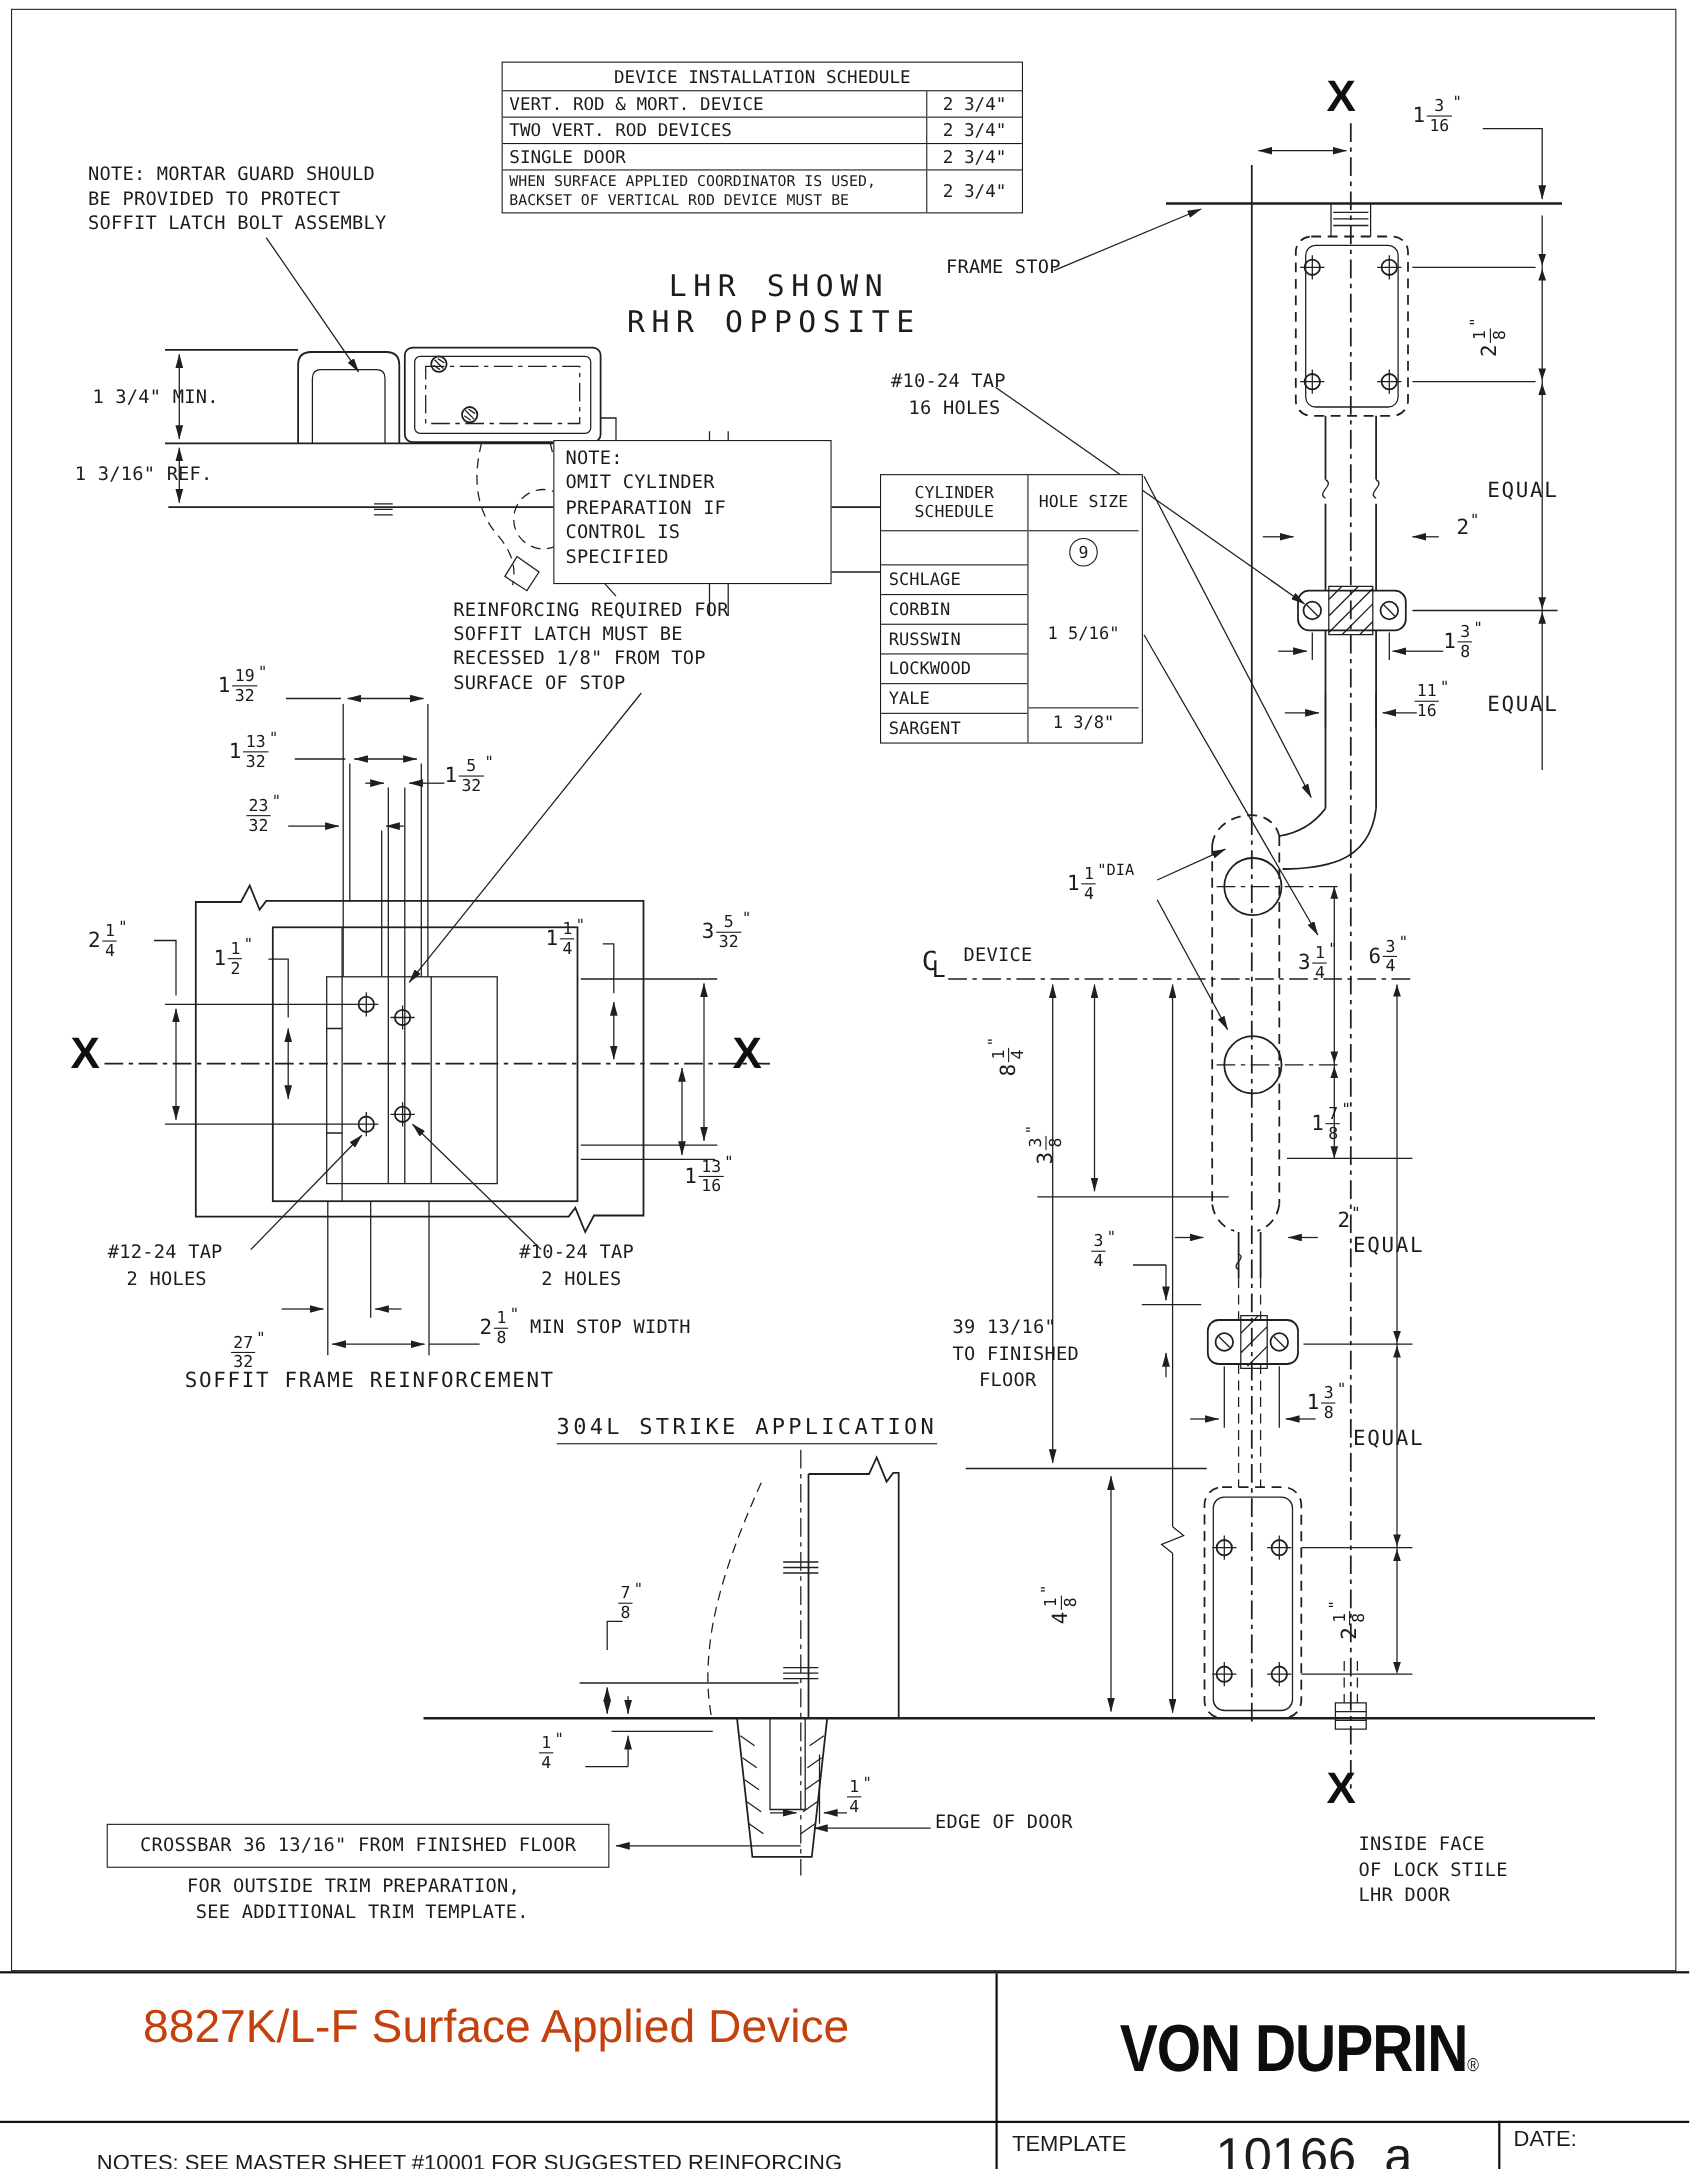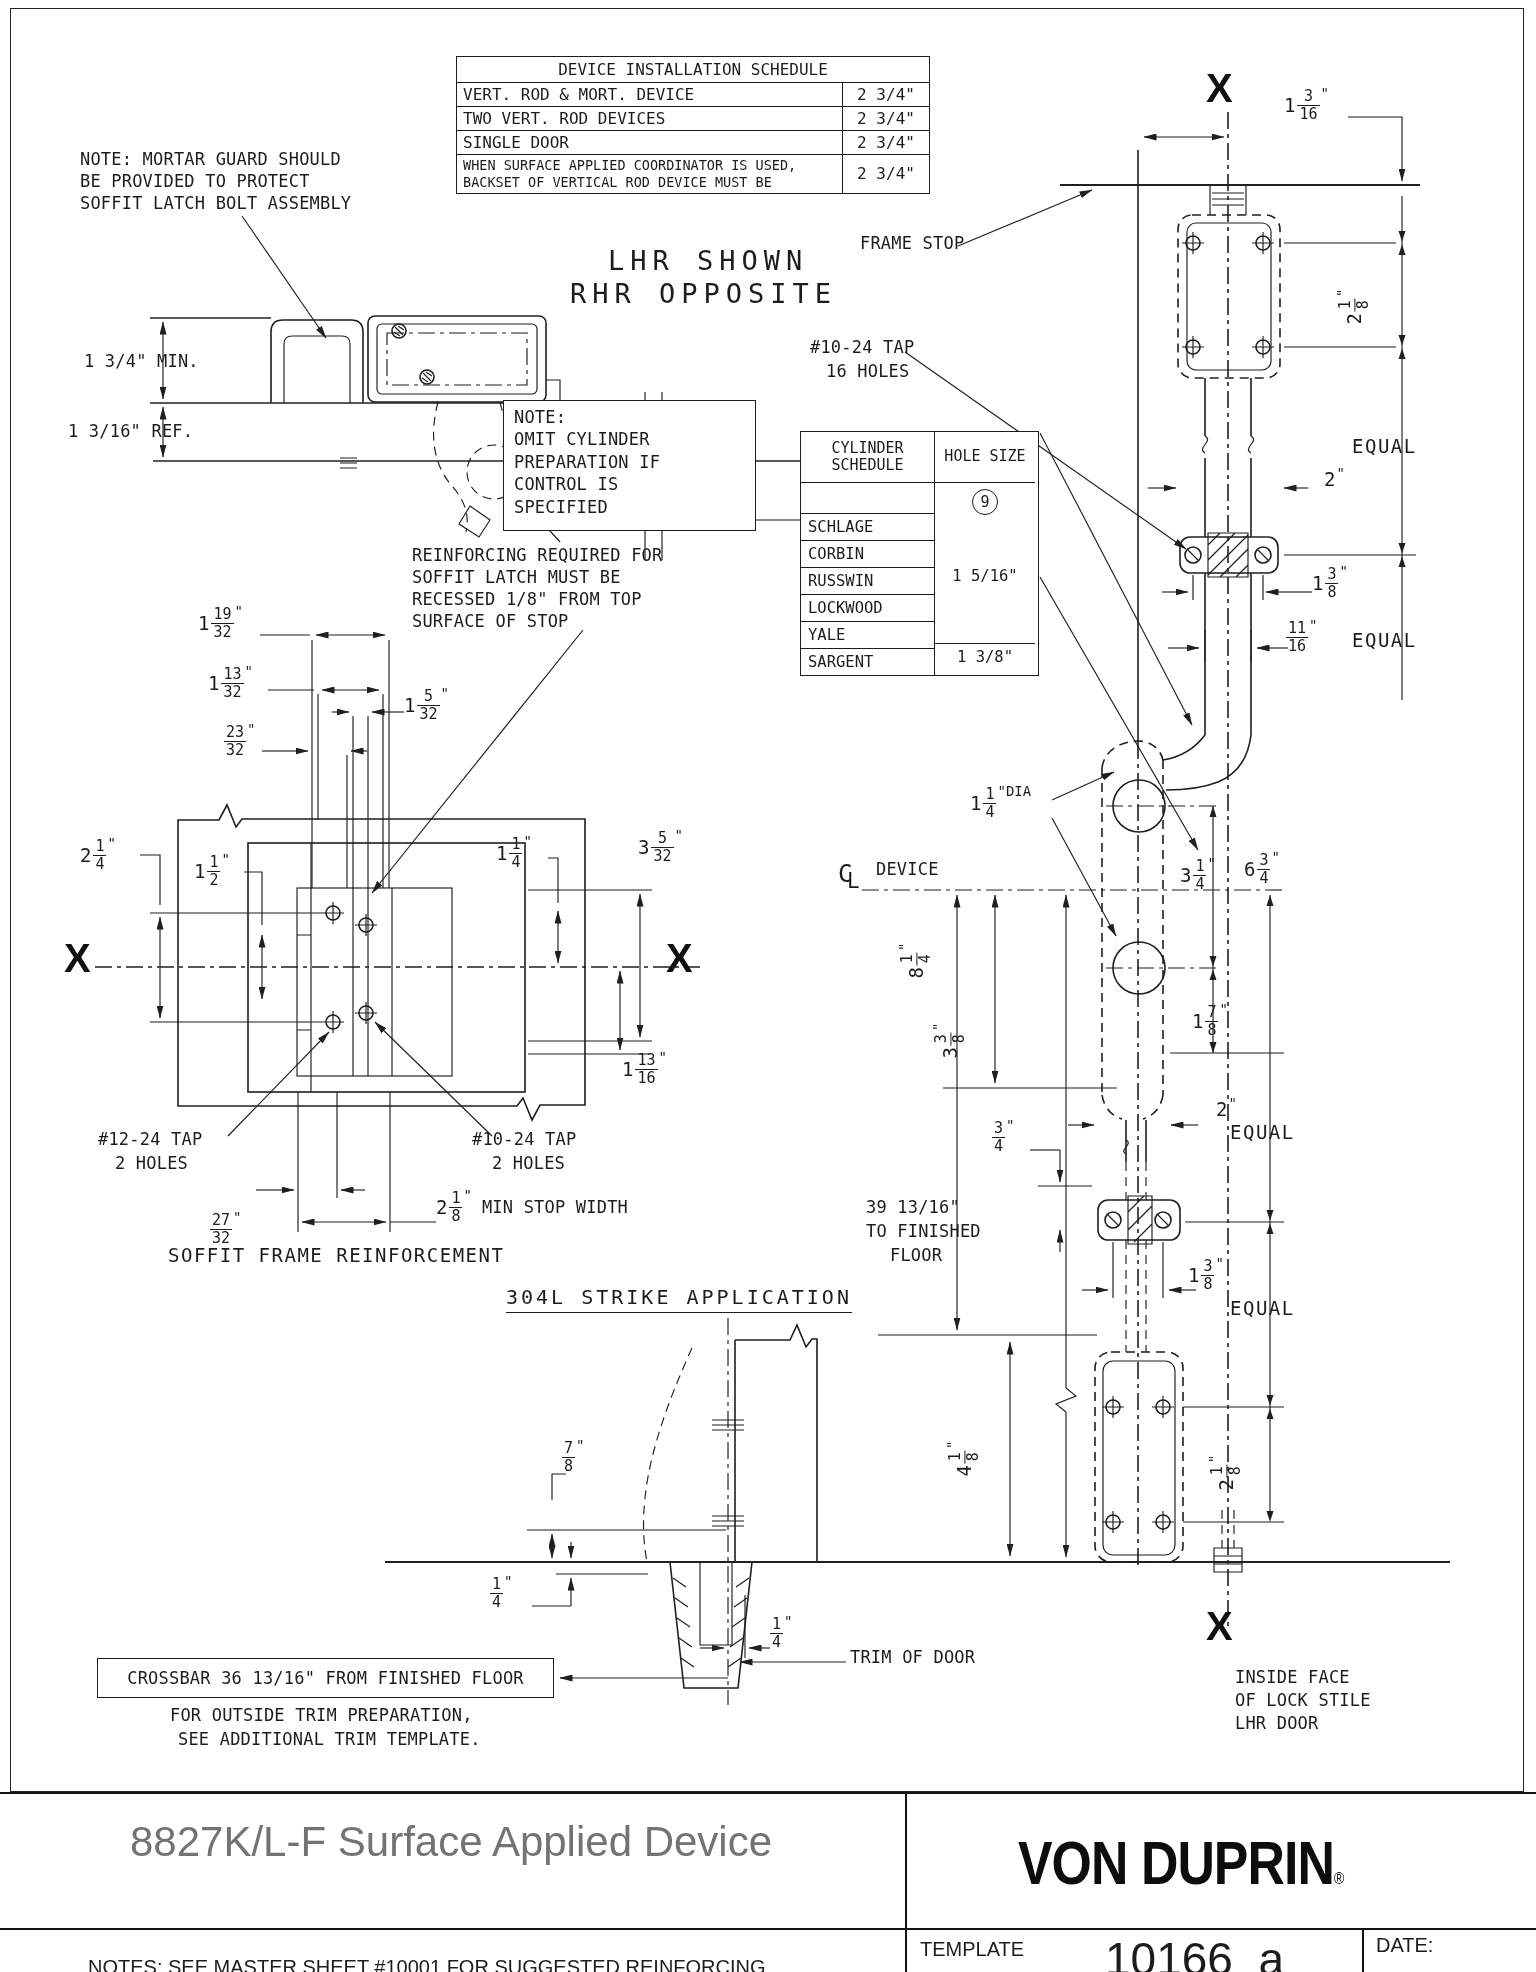--- a/index.html
+++ b/index.html
@@ -43,21 +43,21 @@
   .balloon{position:absolute;left:37px;top:6px;width:24px;height:24px;border:1.5px solid #1c1c1c;border-radius:50%;
            display:flex;align-items:center;justify-content:center;font-size:15px}
   .clsym{position:absolute;width:34px;height:44px;font-size:24px}
   .clsym i{font-style:normal;position:absolute}
   .clsym .l{left:9px;top:9px;font-size:21px}
   .tblock{position:absolute;left:0;top:1792px;width:1536px;height:180px;border-top:2.2px solid #111;
           font-family:"Liberation Sans",sans-serif}
   .tb-r1{position:absolute;left:0;top:0;width:1536px;height:134px;border-bottom:2px solid #111}
   .tb-div1{position:absolute;left:905px;top:0;height:180px;border-left:2px solid #111}
   .tb-div2{position:absolute;left:1362px;top:134px;height:46px;border-left:2px solid #111}
-  .tb-title{position:absolute;left:130px;top:1818px;font:400 42px "Liberation Sans",sans-serif;color:#737373}
+  .tb-title{position:absolute;left:130px;top:1818px;font:400 42px "Liberation Sans",sans-serif;color:#c2410c}
   .tb-brand{position:absolute;left:1018px;top:1832px;font:900 54px "Liberation Sans",sans-serif;color:#0d0d0d;
             letter-spacing:-1px;transform:scale(.96,1.12);transform-origin:left center;white-space:nowrap}
   .tb-reg{font-size:15px;font-weight:400;vertical-align:baseline}
   .tb-notes{position:absolute;left:88px;top:1956px;font:20px "Liberation Sans",sans-serif}
   .tb-template{position:absolute;left:920px;top:1938px;font:20px "Liberation Sans",sans-serif}
   .tb-number{position:absolute;left:1105px;top:1932px;font:400 46px "Liberation Sans",sans-serif}
   .tb-date{position:absolute;left:1376px;top:1934px;font:20px "Liberation Sans",sans-serif}
 </style>
 </head>
 <body>
@@ -354,21 +354,21 @@
 <div class="lb" style="left:68px;top:420px">1 3/16" REF.</div>
 
 <div class="lb" style="left:98px;top:1128px">#12-24 TAP</div>
 <div class="lb" style="left:115px;top:1152px">2 HOLES</div>
 <div class="lb" style="left:472px;top:1128px">#10-24 TAP</div>
 <div class="lb" style="left:492px;top:1152px">2 HOLES</div>
 
 <div class="lb big18" style="left:168px;top:1243px">SOFFIT FRAME REINFORCEMENT</div>
 <div class="lb under" style="left:506px;top:1284px">304L STRIKE APPLICATION</div>
 
-<div class="lb" style="left:850px;top:1646px">TRIM OF DOOR</div>
+<div class="lb" style="left:850px;top:1646px">EDGE OF DOOR</div>
 
 <div class="lb" style="left:170px;top:1704px">FOR OUTSIDE TRIM PREPARATION,</div>
 <div class="lb" style="left:178px;top:1728px">SEE ADDITIONAL TRIM TEMPLATE.</div>
 
 <div class="lb" style="left:1235px;top:1666px">INSIDE FACE</div>
 <div class="lb" style="left:1235px;top:1689px">OF LOCK STILE</div>
 <div class="lb" style="left:1235px;top:1712px">LHR DOOR</div>
 
 <div class="lb" style="left:866px;top:1196px">39 13/16"</div>
 <div class="lb" style="left:866px;top:1220px">TO FINISHED</div>

